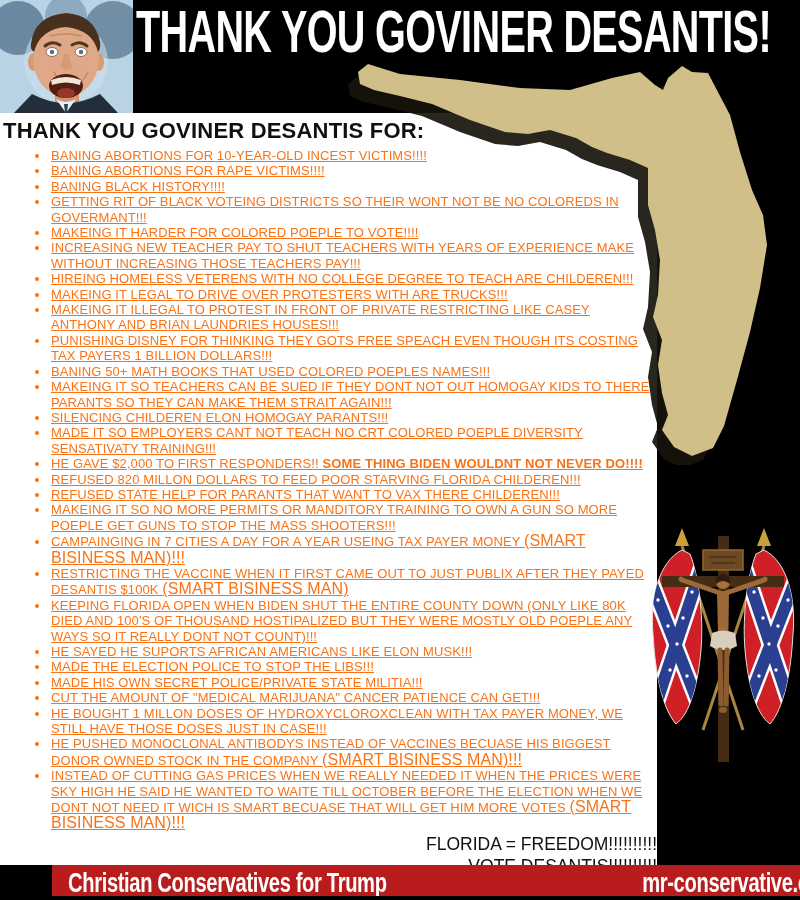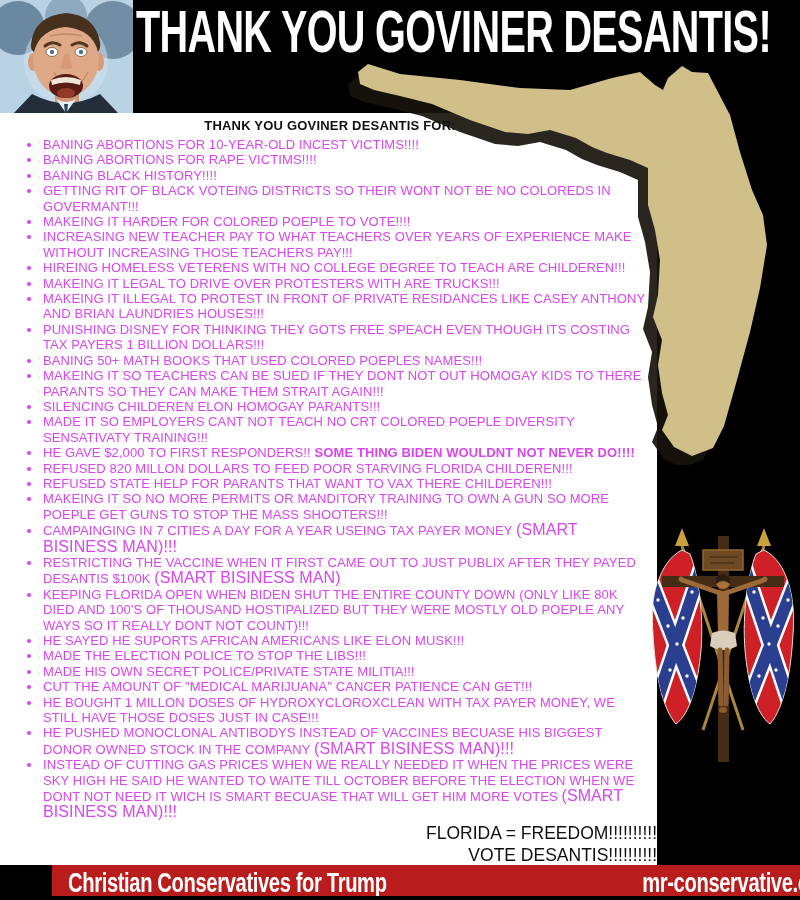--- a/index.html
+++ b/index.html
@@ -10,23 +10,23 @@
   .photo{position:absolute;left:0;top:0;width:133px;height:113px;display:block;}
 
   
   .title{position:absolute;left:136px;top:0;height:63px;color:#fff;font-weight:bold;
          font-size:60px;line-height:63px;white-space:nowrap;letter-spacing:-1px;
          transform:scaleX(.66);transform-origin:0 0;}
 
   
   .whitebox{position:absolute;left:0;top:113px;width:657px;height:752px;background:#fff;z-index:1;}
   .content{position:absolute;left:0;top:113px;width:657px;height:752px;z-index:3;}
-  .heading{margin:5px 0 0 3px;font-size:13px;font-weight:bold;color:#101010;letter-spacing:.2px;text-align:center;}
-  ul.list{margin:4px 0 0 4px;padding:0 7px 0 38px;list-style:disc outside;color:#d946ef;
-          font-size:13px;line-height:15.4px;letter-spacing:.1px;}
+  .heading{margin:5px 0 0 3px;font-size:22px;font-weight:bold;color:#101010;letter-spacing:.2px;}
+  ul.list{margin:4px 0 0 12px;padding:0 7px 0 38px;list-style:disc outside;color:#f97316;
+          font-size:13px;line-height:15.4px;letter-spacing:.1px;text-decoration:underline;}
   ul.list li{margin:0;padding-left:1px;}
   ul.list .bold{font-weight:bold;}
   ul.list .small{font-size:16px;}
   .outro{margin:2px 0 0 2px;font-size:17.5px;line-height:20px;color:#101010;text-align:right;}
 
   
   .florida{position:absolute;left:345px;top:55px;width:455px;height:410px;z-index:2;}
 
   
   .crucifix{position:absolute;left:646px;top:522px;width:154px;height:252px;z-index:2;}
@@ -82,24 +82,24 @@
   </svg>
 
   <div class="content">
     <div class="heading">THANK YOU GOVINER DESANTIS FOR:</div>
     <ul class="list">
         <li><span>BANING ABORTIONS FOR 10-YEAR-OLD INCEST VICTIMS!!!!</span></li>
         <li><span>BANING ABORTIONS FOR RAPE VICTIMS!!!!</span></li>
         <li><span>BANING BLACK HISTORY!!!!</span></li>
         <li><span>GETTING RIT OF BLACK VOTEING DISTRICTS SO THEIR WONT NOT BE NO COLOREDS IN GOVERMANT!!!</span></li>
         <li><span>MAKEING IT HARDER FOR COLORED POEPLE TO VOTE!!!!</span></li>
-        <li><span>INCREASING NEW TEACHER PAY TO WHAT TEACHERS OVER YEARS OF EXPERIENCE MAKE WITHOUT INCREASING THOSE TEACHERS PAY!!!</span></li>
+        <li><span>INCREASING NEW TEACHER PAY TO SHUT TEACHERS WITH YEARS OF EXPERIENCE MAKE WITHOUT INCREASING THOSE TEACHERS PAY!!!</span></li>
         <li><span>HIREING HOMELESS VETERENS WITH NO COLLEGE DEGREE TO TEACH ARE CHILDEREN!!!</span></li>
         <li><span>MAKEING IT LEGAL TO DRIVE OVER PROTESTERS WITH ARE TRUCKS!!!</span></li>
-        <li><span>MAKEING IT ILLEGAL TO PROTEST IN FRONT OF PRIVATE RESIDANCES LIKE CASEY ANTHONY AND BRIAN LAUNDRIES HOUSES!!!</span></li>
+        <li><span>MAKEING IT ILLEGAL TO PROTEST IN FRONT OF PRIVATE RESTRICTING LIKE CASEY ANTHONY AND BRIAN LAUNDRIES HOUSES!!!</span></li>
         <li><span>PUNISHING DISNEY FOR THINKING THEY GOTS FREE SPEACH EVEN THOUGH ITS COSTING TAX PAYERS 1 BILLION DOLLARS!!!</span></li>
         <li><span>BANING 50+ MATH BOOKS THAT USED COLORED POEPLES NAMES!!!</span></li>
         <li><span>MAKEING IT SO TEACHERS CAN BE SUED IF THEY DONT NOT OUT HOMOGAY KIDS TO THERE PARANTS SO THEY CAN MAKE THEM STRAIT AGAIN!!!</span></li>
         <li><span>SILENCING CHILDEREN ELON HOMOGAY PARANTS!!!</span></li>
         <li><span>MADE IT SO EMPLOYERS CANT NOT TEACH NO CRT COLORED POEPLE DIVERSITY SENSATIVATY TRAINING!!!</span></li>
         <li><span>HE GAVE $2,000 TO FIRST RESPONDERS!! </span><span class="bold">SOME THING BIDEN WOULDNT NOT NEVER DO!!!!</span></li>
         <li><span>REFUSED 820 MILLON DOLLARS TO FEED POOR STARVING FLORIDA CHILDEREN!!!</span></li>
         <li><span>REFUSED STATE HELP FOR PARANTS THAT WANT TO VAX THERE CHILDEREN!!!</span></li>
         <li><span>MAKEING IT SO NO MORE PERMITS OR MANDITORY TRAINING TO OWN A GUN SO MORE POEPLE GET GUNS TO STOP THE MASS SHOOTERS!!!</span></li>
         <li><span>CAMPAINGING IN 7 CITIES A DAY FOR A YEAR USEING TAX PAYER MONEY </span><span class="small">(SMART BISINESS MAN)!!!</span></li>

